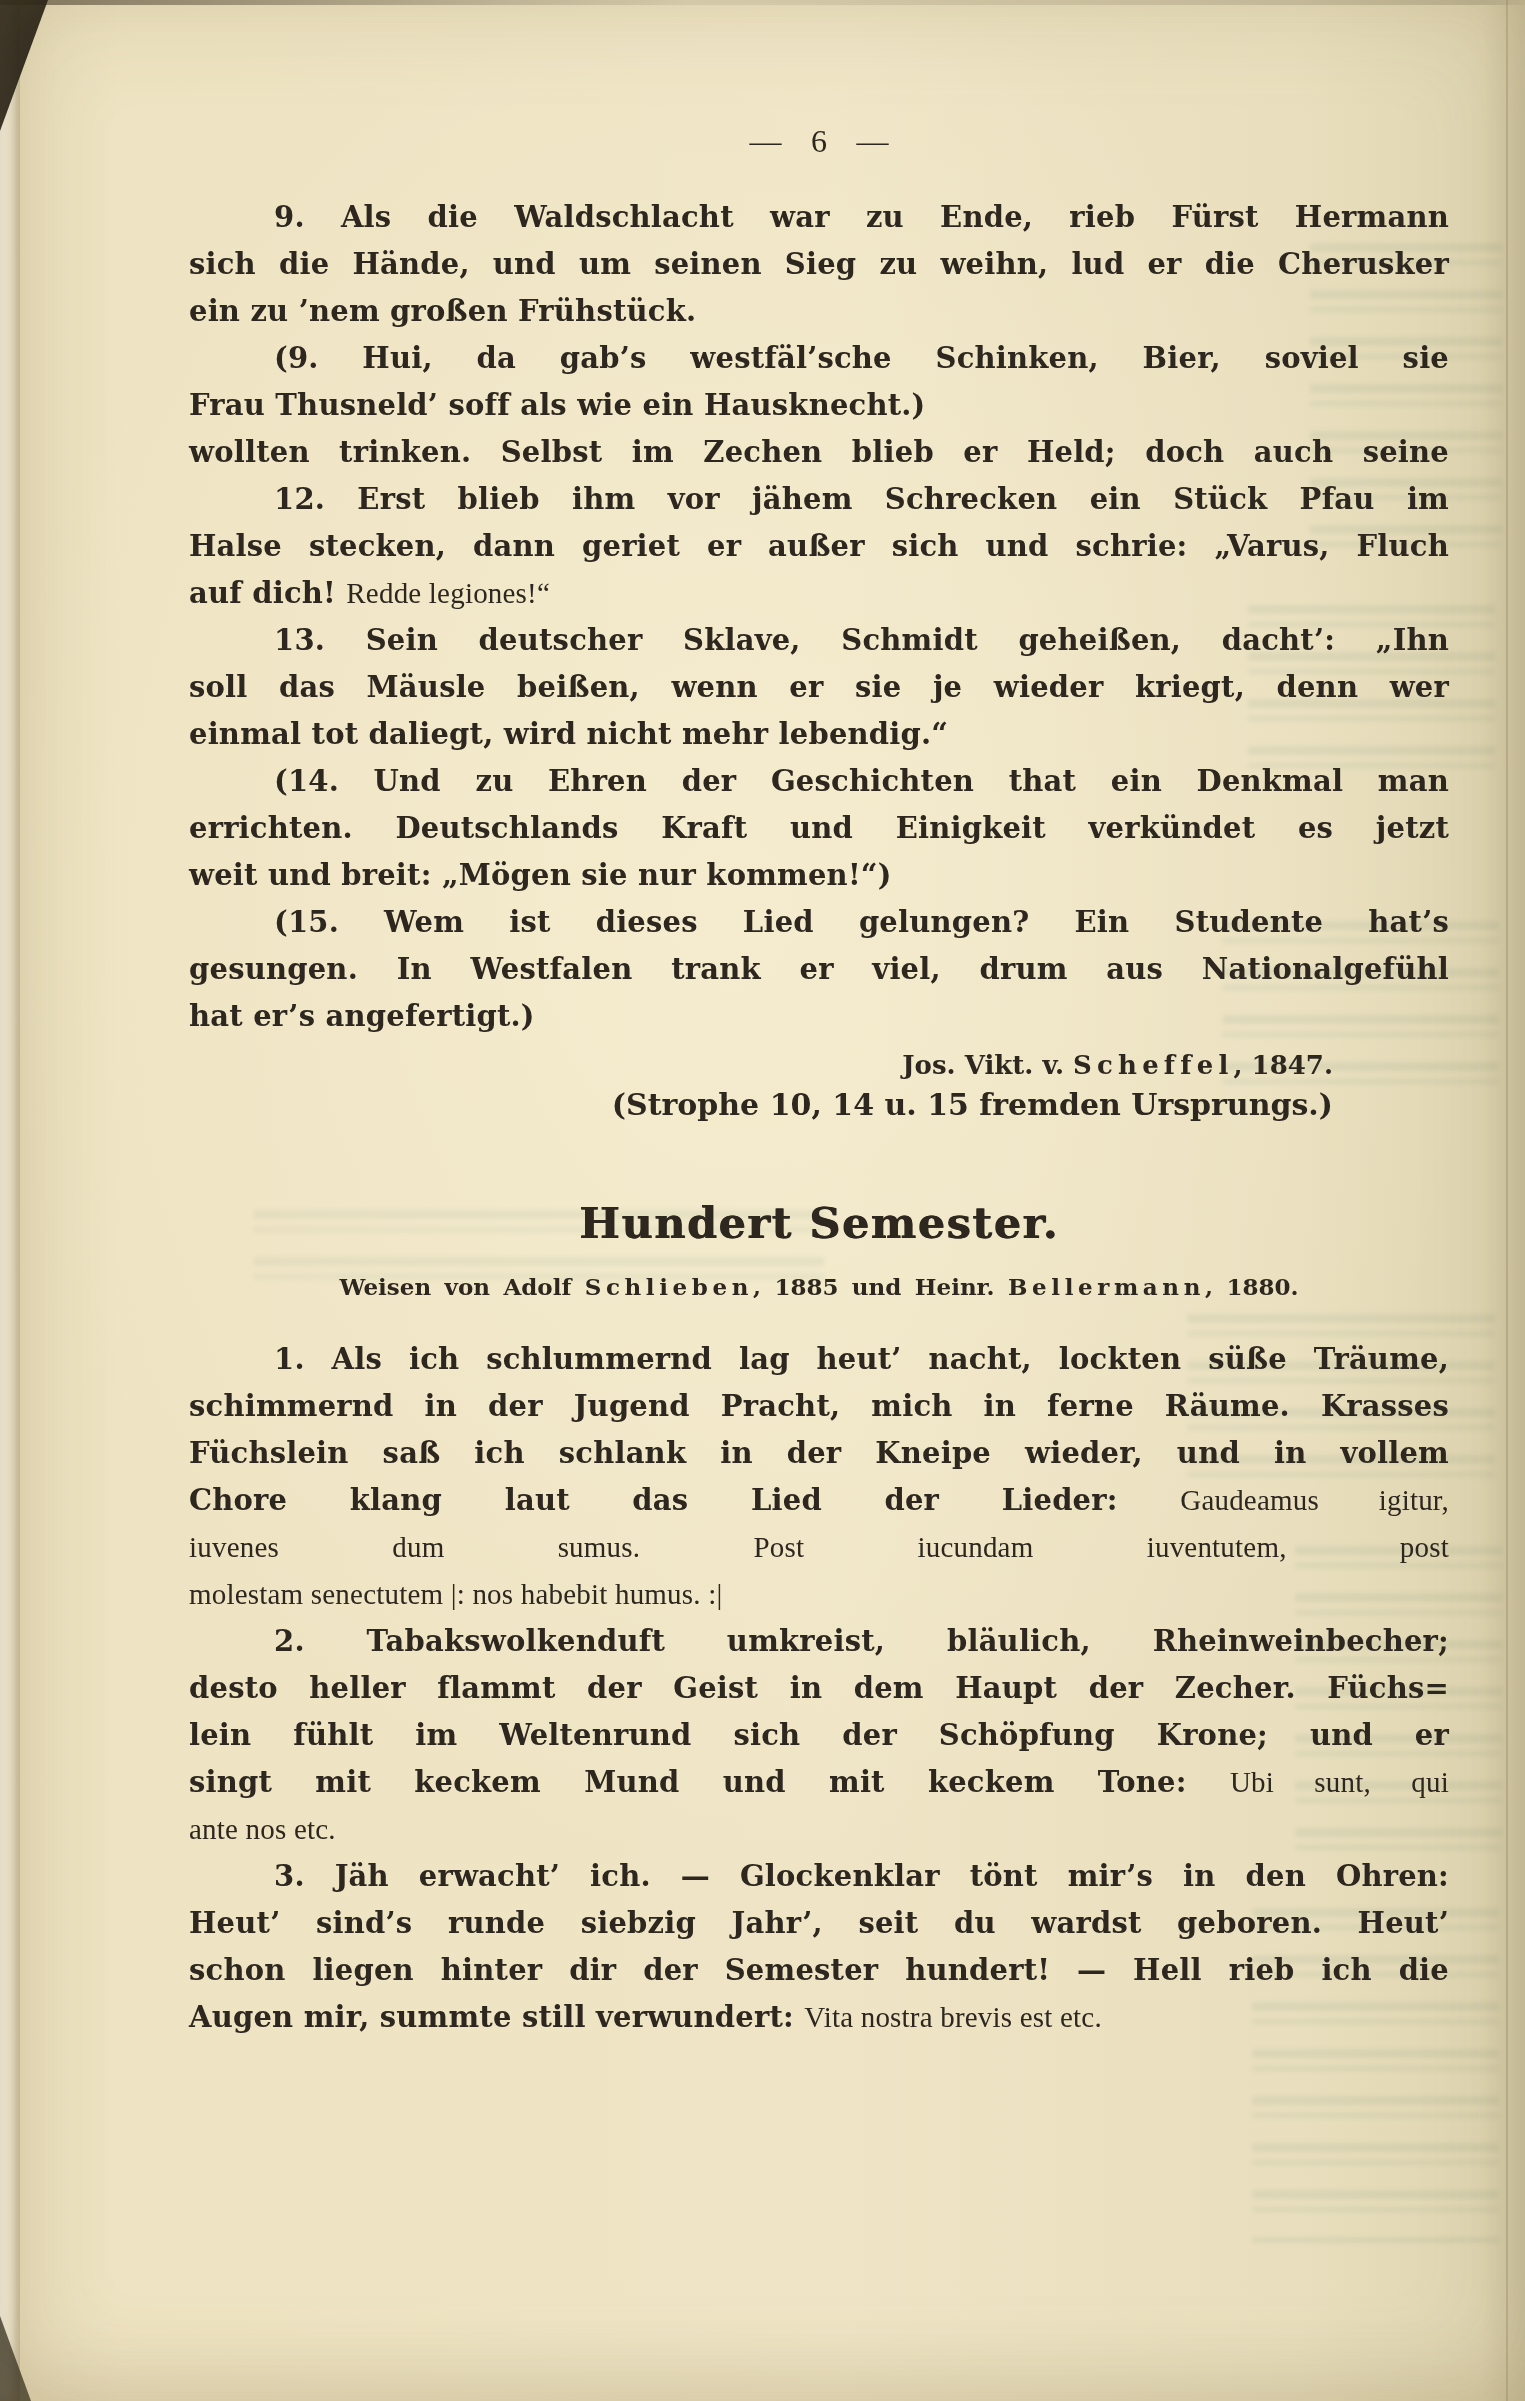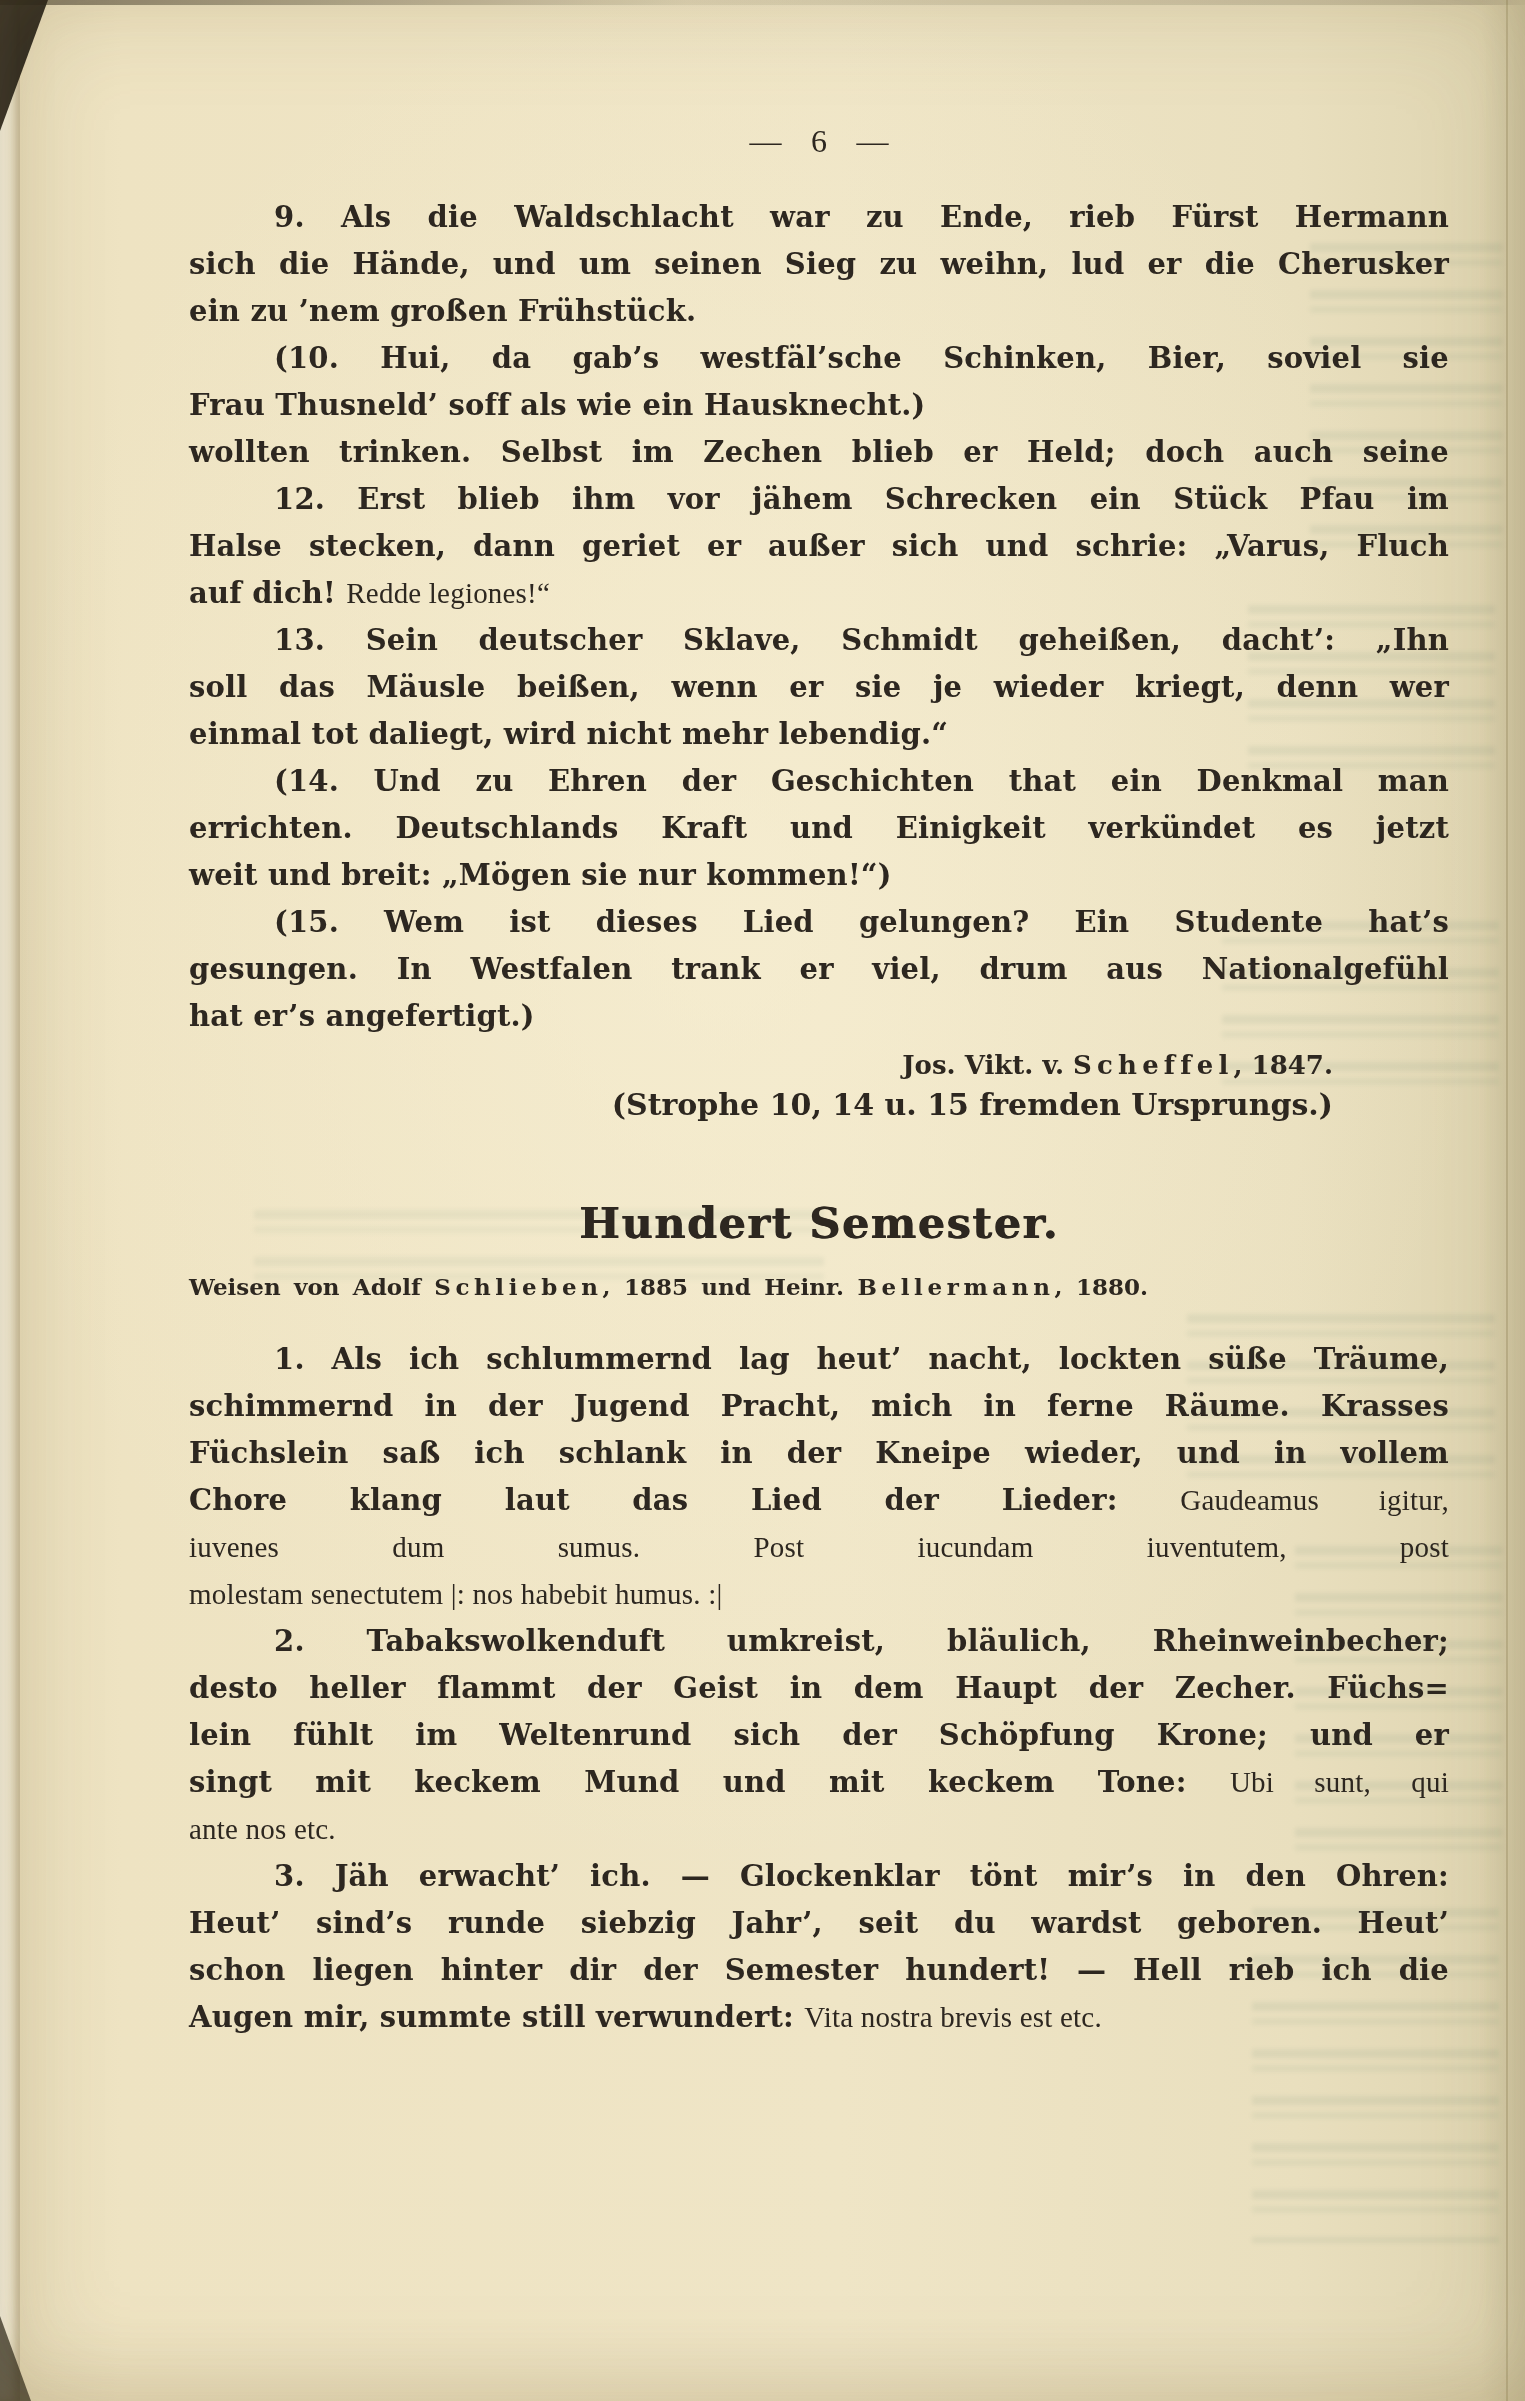--- a/index.html
+++ b/index.html
@@ -86,21 +86,21 @@
   .attr-block { margin-top:4px; text-align:right; padding-right:116px; font-weight:bold; }
   .attr-author { font-size:26px; line-height:42px; }
   .attr-note   { font-size:30px; line-height:37px; }
 
   .title {
     margin:69px 0 0 0; text-align:center;
     font-size:43px; line-height:63px; font-weight:bold; letter-spacing:1.5px;
     text-shadow:0.8px 0 0 currentColor;
   }
   .subtitle {
-    margin-top:14px; text-align:left;
+    margin-top:14px; text-align:center;
     font-size:23px; line-height:35px; font-weight:bold; word-spacing:5.4px;
   }
   .verses-new { margin-top:32px; }
 </style>
 </head>
 <body>
 
 <div class="page">
 
   <div class="edge-left"></div>
@@ -121,21 +121,21 @@
 
   <div class="content">
 
     <section>
       <div class="para">
           <div class="line line-first"><span class="seg">9. Als die Waldschlacht war zu Ende, rieb Fürst Hermann</span></div>
           <div class="line"><span class="seg">sich die Hände, und um seinen Sieg zu weihn, lud er die Cherusker</span></div>
           <div class="line line-last"><span class="seg">ein zu ’nem großen Frühstück.</span></div>
         </div>
       <div class="para">
-          <div class="line line-first"><span class="seg">(10. Hui, da gab’s westfäl’sche Schinken, Bier, soviel sie</span></div>
+          <div class="line line-first"><span class="seg">(9. Hui, da gab’s westfäl’sche Schinken, Bier, soviel sie</span></div>
           <div class="line line-last"><span class="seg">Frau Thusneld’ soff als wie ein Hausknecht.)</span></div>
           <div class="line"><span class="seg">wollten trinken. Selbst im Zechen blieb er Held; doch auch seine</span></div>
         </div>
       <div class="para">
           <div class="line line-first"><span class="seg">12. Erst blieb ihm vor jähem Schrecken ein Stück Pfau im</span></div>
           <div class="line"><span class="seg">Halse stecken, dann geriet er außer sich und schrie: „Varus, Fluch</span></div>
           <div class="line line-last"><span class="seg">auf dich! </span><span class="seg ant">Redde legiones!“</span></div>
         </div>
       <div class="para">
           <div class="line line-first"><span class="seg">13. Sein deutscher Sklave, Schmidt geheißen, dacht’: „Ihn</span></div>

